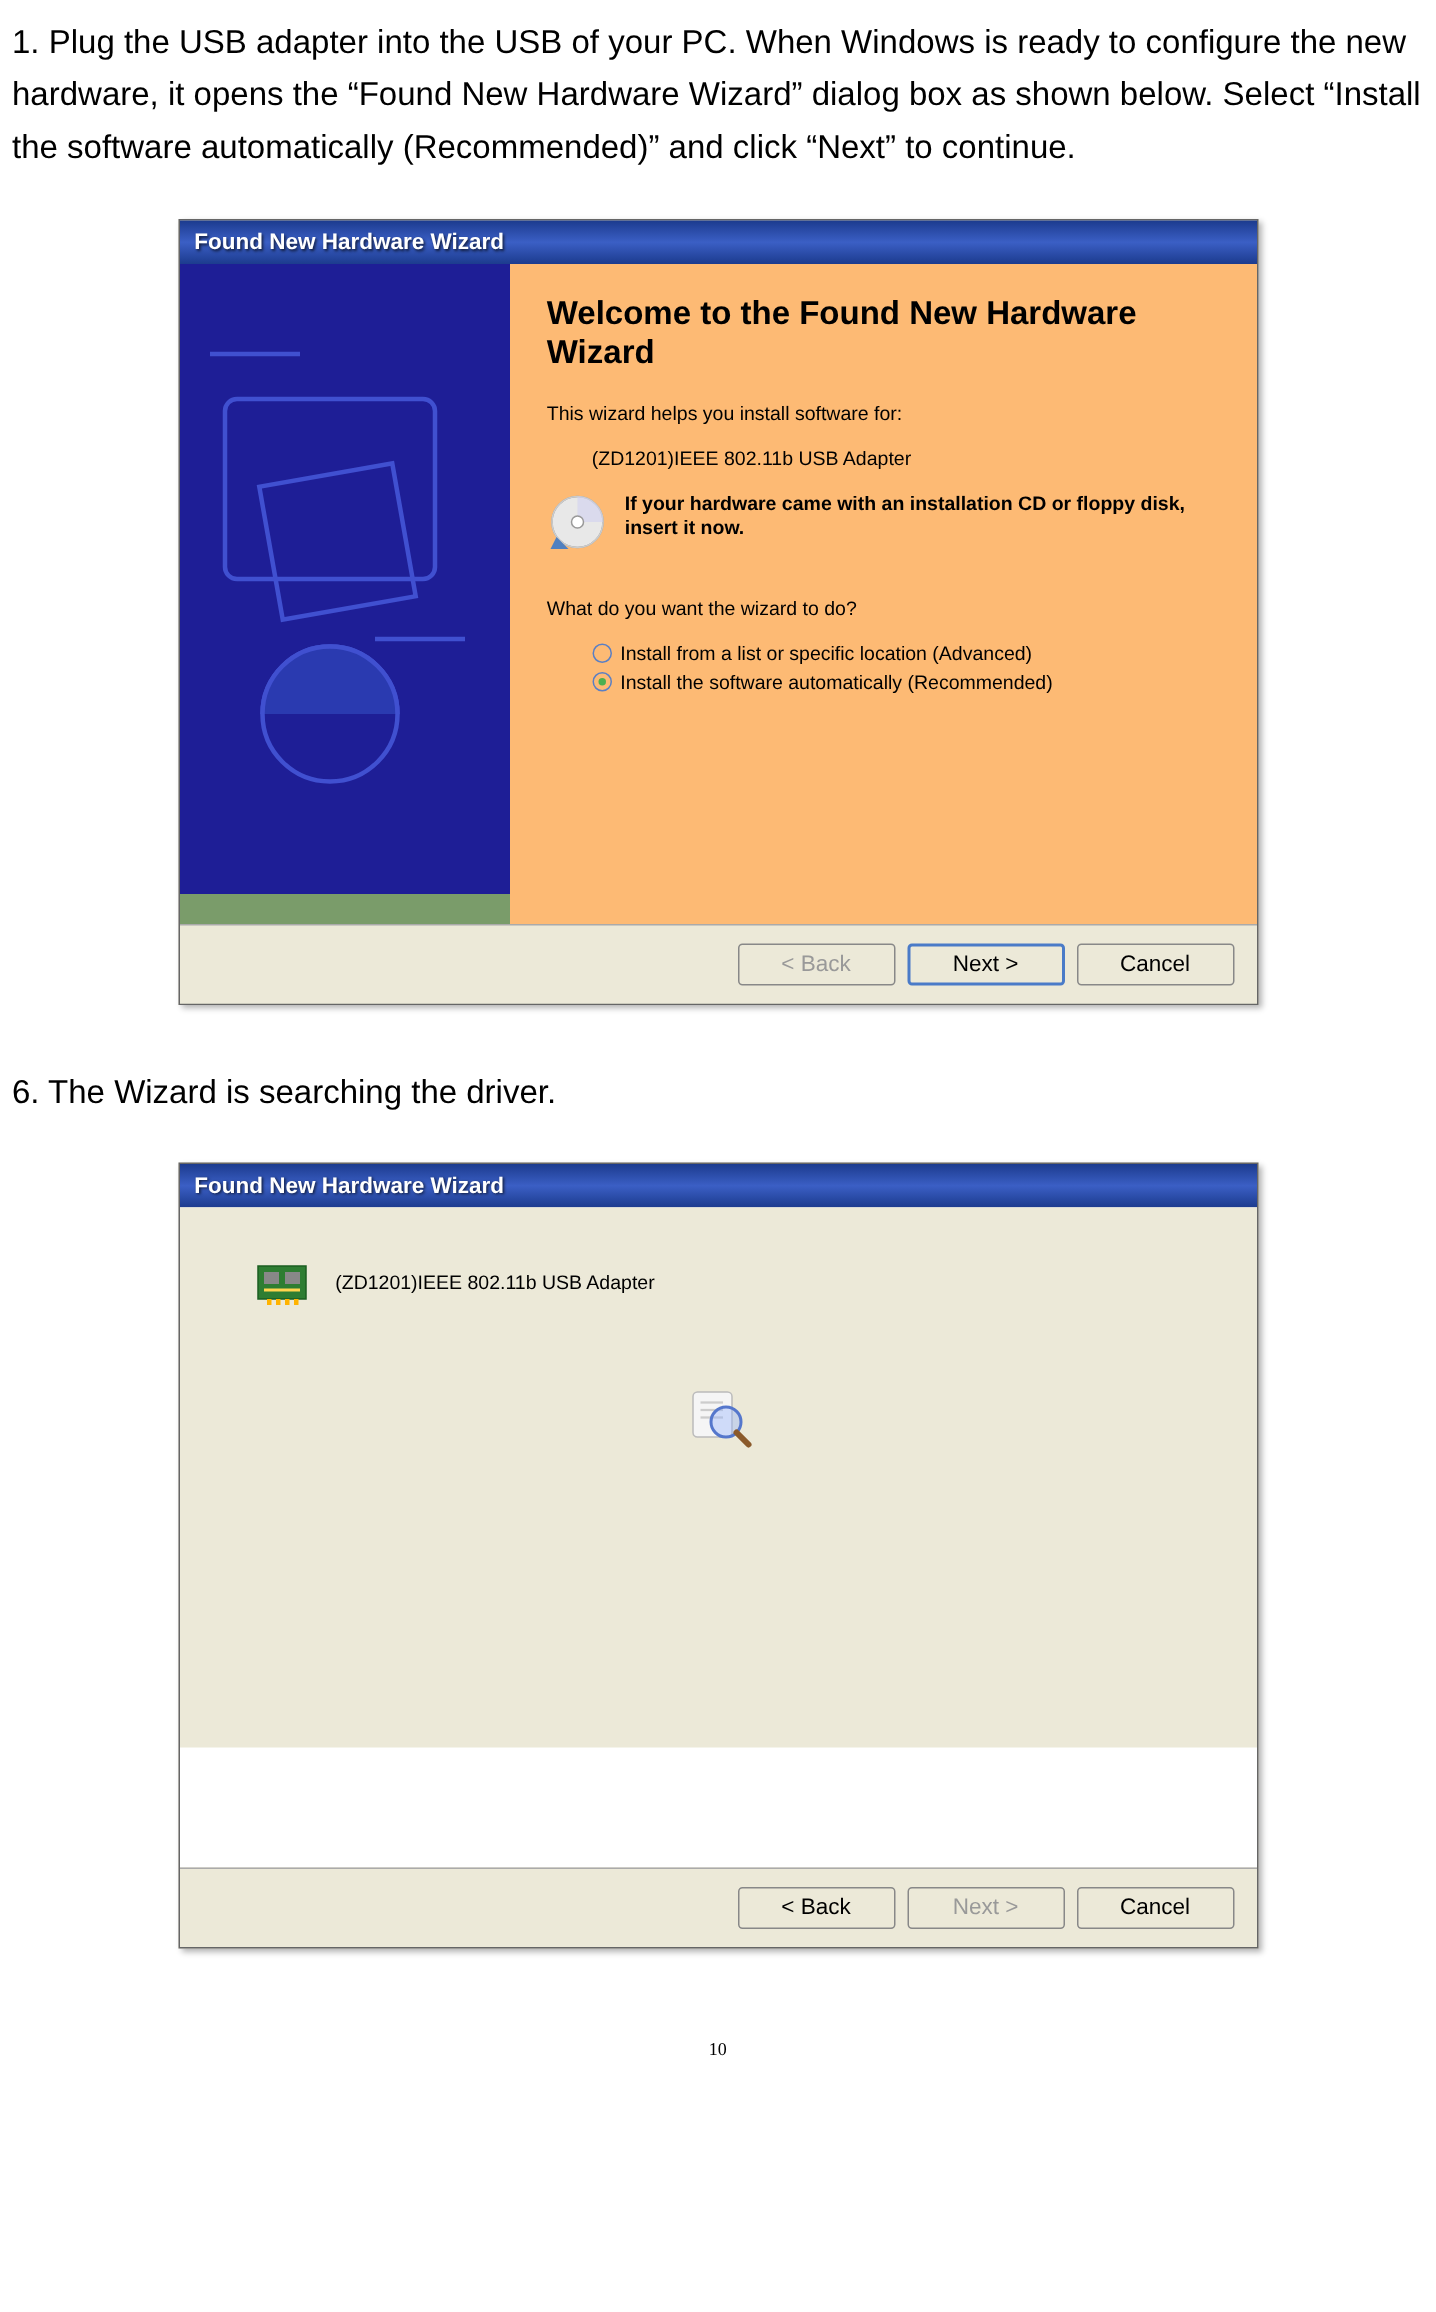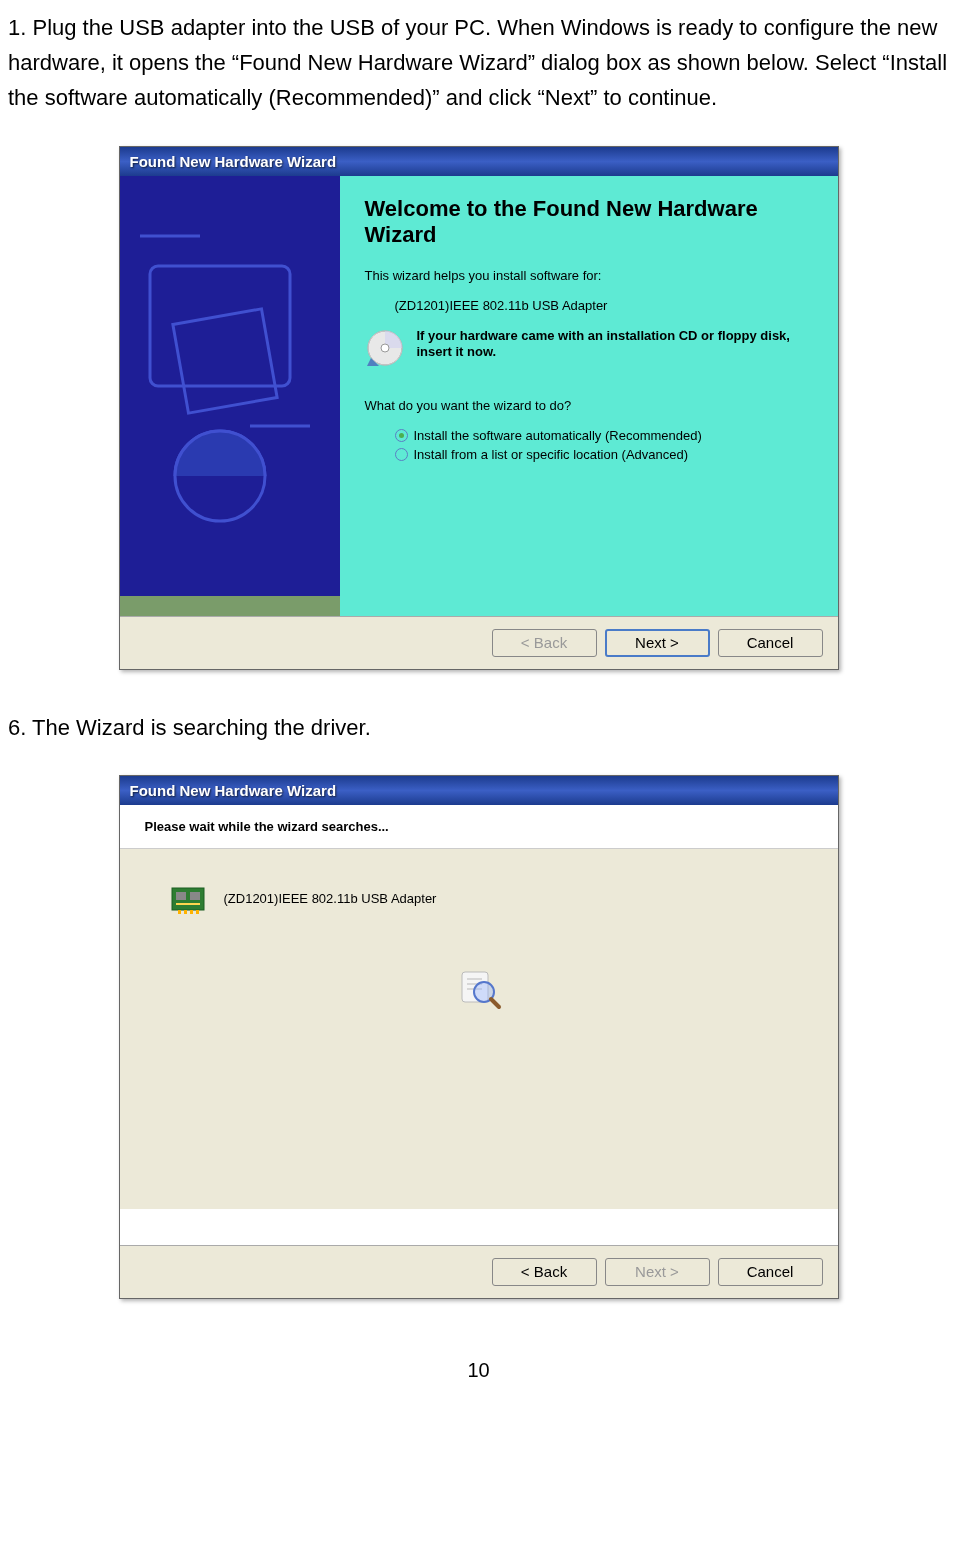--- a/index.html
+++ b/index.html
@@ -30,21 +30,21 @@
     .titlebar {
       background: linear-gradient(to bottom, #1c3b8e 0%, #3b5fc5 50%, #1c3b8e 100%);
       color: #fff;
       padding: 6px 10px;
       font-size: 15px;
       font-weight: bold;
       text-shadow: 1px 1px 2px rgba(0,0,0,0.7);
     }
     .wizard-body {
       display: flex;
-      background: #5eead4;
+      background: #fdba74;
       height: 440px;
     }
     .sidebar {
       width: 220px;
       background: #1e1e96;
       position: relative;
       overflow: hidden;
     }
     .sidebar svg { width: 100%; height: 100%; }
     .content {
@@ -153,22 +153,22 @@
     .chip-icon {
       width: 36px; height: 30px;
     }
     .search-icon {
       margin: 0 auto;
       width: 50px; height: 50px;
       display: block;
     }
     .page-num {
       text-align: center;
-      font-family: Liberation Sans, sans-serif;
-      font-size: 20px;
+      font-family: Liberation Serif, serif;
+      font-size: 12px;
       margin-top: 60px;
     }
   </style>
 </head>
 <body>
 
 <p class="doc-text">1. Plug the USB adapter into the USB of your PC. When Windows is ready to configure the new hardware, it opens the “Found New Hardware Wizard” dialog box as shown below. Select “Install the software automatically (Recommended)” and click “Next” to continue.</p>
 
 <div class="wizard-container">
   <div class="wizard">
@@ -198,45 +198,44 @@
             <ellipse cx="20" cy="20" rx="17" ry="17" fill="none" stroke="#ccc" stroke-width="1"></ellipse>
             <path d="M 20 3 A 17 17 0 0 1 37 20 L 20 20 Z" fill="#d0d0f0" opacity="0.6"></path>
             <circle cx="20" cy="20" r="4" fill="#fff" stroke="#999"></circle>
             <path d="M 6 30 L 14 38 L 2 38 Z" fill="#5080c0"></path>
           </svg>
           <div class="cd-text">If your hardware came with an installation CD or floppy disk, insert it now.</div>
         </div>
         <p>What do you want the wizard to do?</p>
         <div class="radio-group">
           <div class="radio-option">
+            <span class="radio"></span>
+            <span>Install from a list or specific location (Advanced)</span>
+          </div>
+          <div class="radio-option">
             <span class="radio selected"></span>
             <span>Install the software automatically (Recommended)</span>
-          </div>
-          <div class="radio-option">
-            <span class="radio"></span>
-            <span>Install from a list or specific location (Advanced)</span>
           </div>
         </div>
       </div>
     </div>
     <div class="button-bar">
       <div class="btn disabled">&lt; Back</div>
       <div class="btn primary">Next &gt;</div>
       <div class="btn">Cancel</div>
     </div>
   </div>
 </div>
 
 <p class="doc-text">6. The Wizard is searching the driver.</p>
 
 <div class="wizard-container">
   <div class="wizard">
     <div class="titlebar">Found New Hardware Wizard</div>
     <div class="wizard-body2">
-      <div class="header2">Please wait while the wizard searches...</div>
       <div class="body2-content">
         <div class="device-row">
           <svg class="chip-icon" viewBox="0 0 36 30">
             <rect x="2" y="4" width="32" height="22" fill="#2e7d32" stroke="#1b5e20"></rect>
             <rect x="6" y="8" width="10" height="8" fill="#888"></rect>
             <rect x="20" y="8" width="10" height="8" fill="#888"></rect>
             <line x1="6" y1="20" x2="30" y2="20" stroke="#ffd54f" stroke-width="2"></line>
             <rect x="8" y="26" width="3" height="4" fill="#ffb300"></rect>
             <rect x="14" y="26" width="3" height="4" fill="#ffb300"></rect>
             <rect x="20" y="26" width="3" height="4" fill="#ffb300"></rect>

